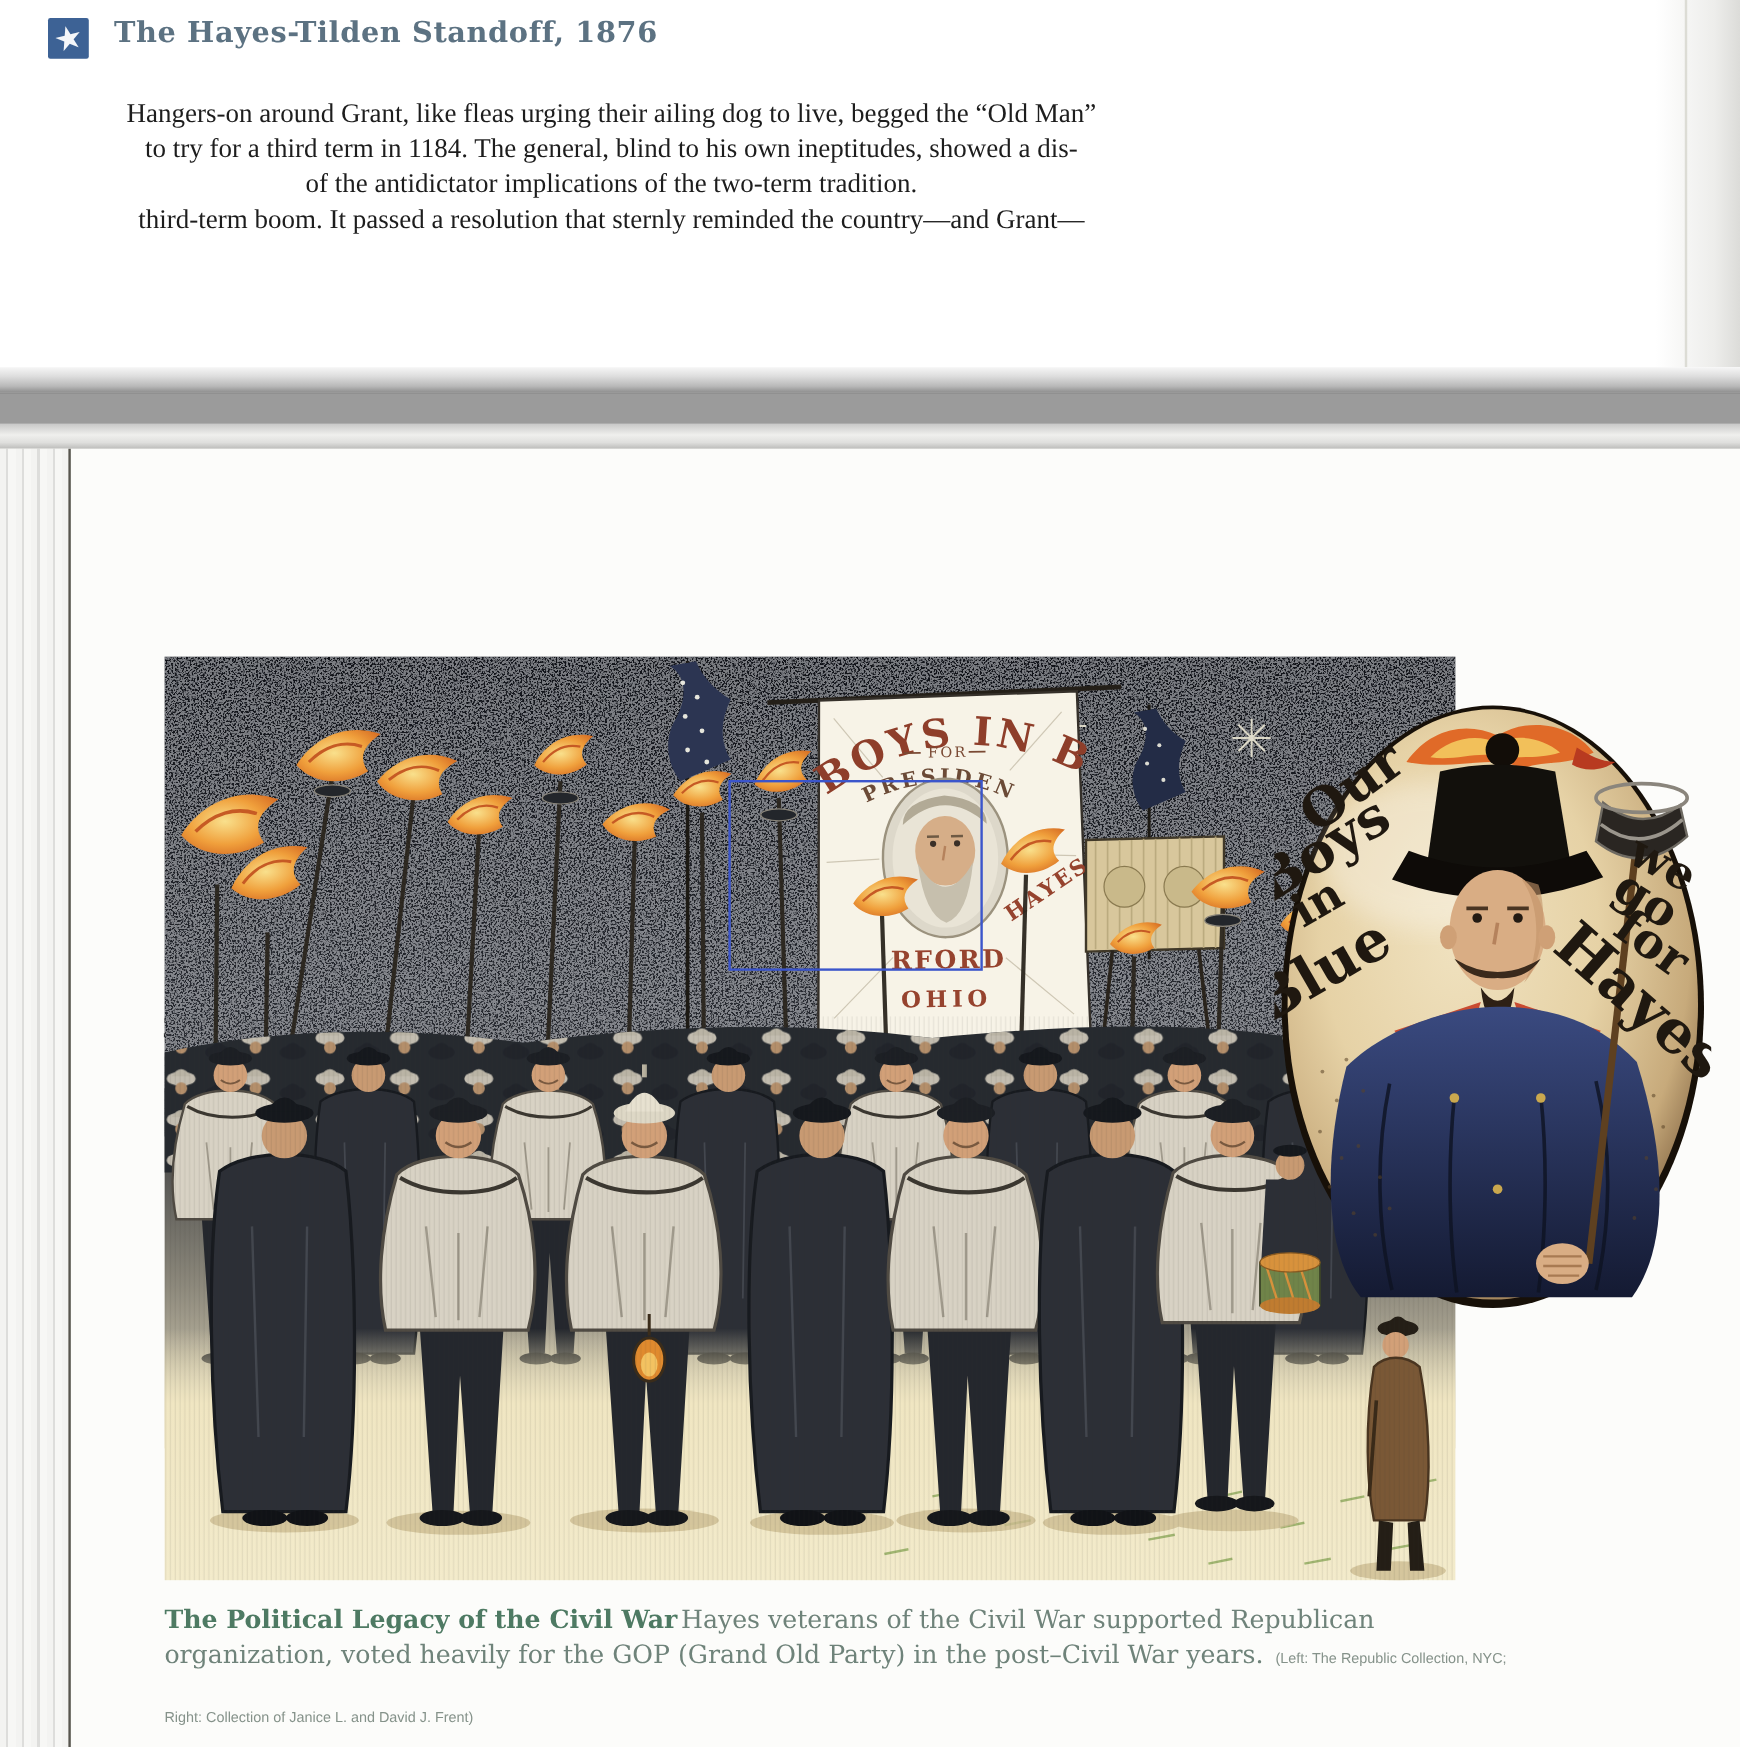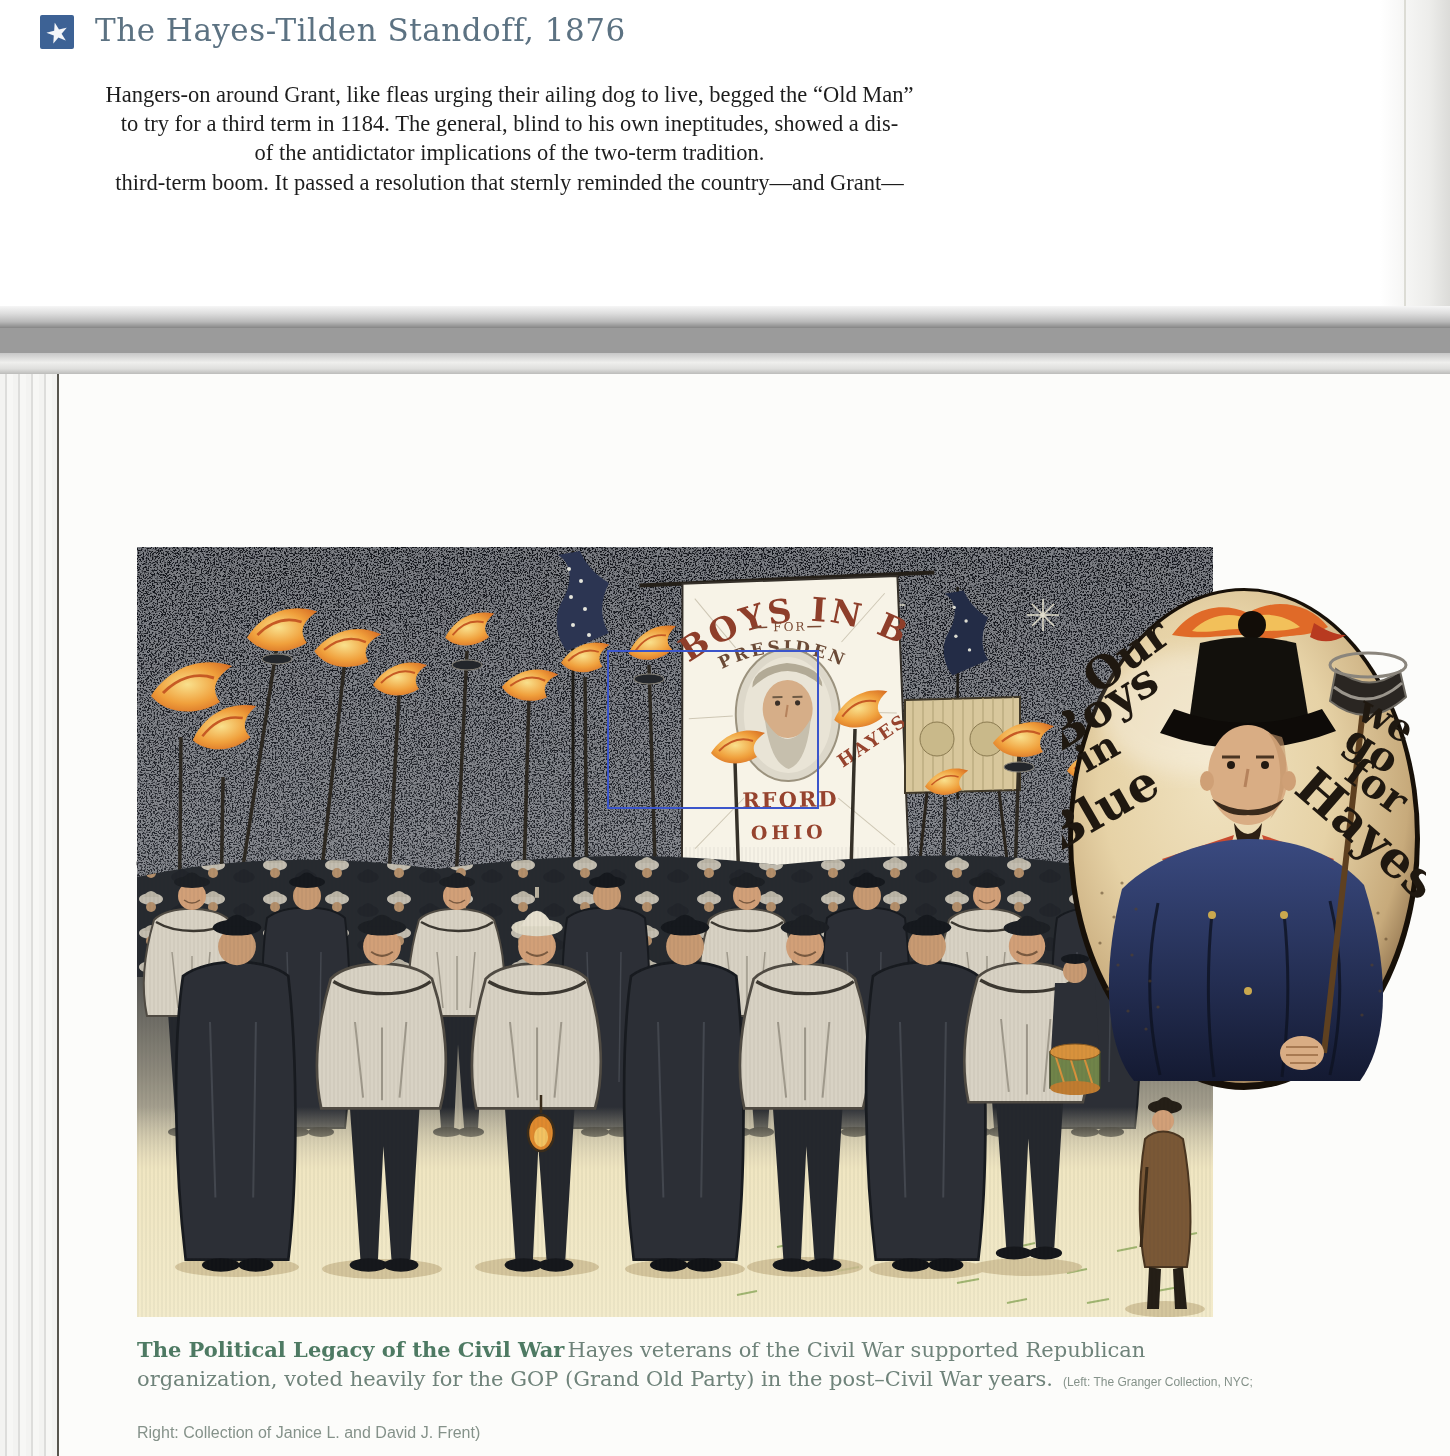--- a/index.html
+++ b/index.html
@@ -9,22 +9,22 @@
 
   
   #top-section{left:0;top:0;width:1450px;height:306px;background:#ffffff;}
   #top-right-fade{left:1380px;top:0;width:70px;height:306px;
      background:linear-gradient(90deg,rgba(230,230,228,0) 0%,rgba(222,222,218,.55) 70%,rgba(208,208,204,.75) 100%);}
   #top-right-line{left:1404px;top:0;width:2px;height:306px;background:rgba(210,210,200,.7);}
   #star-badge{left:40px;top:15px;width:34px;height:34px;background:#3d6295;border-radius:2px;
      display:flex;align-items:center;justify-content:center;}
   #star-badge .glyph{color:#f4f6f9;font-size:27px;line-height:27px;transform:rotate(-14deg);
      font-family:"DejaVu Sans",sans-serif;}
-  #main-title{left:95px;top:12px;width:1100px;font-family:"DejaVu Serif",serif;font-weight:normal;
-     font-size:31px;letter-spacing:.5px;color:#5c7282;}
+  #main-title{left:95px;top:12px;width:1100px;font-family:"DejaVu Serif",serif;font-weight:bold;
+     font-size:24px;letter-spacing:.5px;color:#5c7282;}
   #intro{left:37px;top:80px;width:945px;font-size:22.5px;line-height:29.2px;color:#1d1d1d;}
   #intro .line{white-space:nowrap;text-align:center;}
 
   
   #strip-a{left:0;top:306px;width:1450px;height:21px;
      background:linear-gradient(180deg,#f6f6f6 0%,#dedede 35%,#b9b9b9 75%,#8f8f8f 100%);}
   #gray-band{left:0;top:327px;width:1450px;height:26px;background:#9b9b9b;
      border-top:1px solid #8a8a8a;}
   #strip-b{left:0;top:353px;width:1450px;height:21px;
      background:linear-gradient(180deg,#c7c7c7 0%,#efefed 45%,#dfdfdd 75%,#bcbcba 100%);}
@@ -40,21 +40,21 @@
 
   #illustration{left:137px;top:547px;width:1076px;height:770px;}
   #pin-button{left:1062px;top:583px;width:364px;height:512px;}
   #annotation-rect{left:607px;top:650px;width:208px;height:155px;border:2px solid #3b55cb;}
 
   
   #caption{left:137px;top:1335px;width:1140px;font-family:"DejaVu Serif",serif;
      font-size:21px;line-height:29px;color:#6f837a;}
   #caption .lbl{font-weight:bold;color:#4e7a63;margin-right:3px;}
   #caption .credit{font-family:"Liberation Sans",sans-serif;font-size:12px;color:#85928a;margin-left:10px;}
-  #credit-line2{left:137px;top:1424px;font-family:"Liberation Sans",sans-serif;font-size:16px;color:#85928a;}
+  #credit-line2{left:137px;top:1424px;font-family:"Liberation Sans",sans-serif;font-size:12px;color:#85928a;}
 </style>
 </head>
 <body>
 
 <div id="screen">
 
   <div class="abs" id="top-section">
     <div class="abs" id="top-right-fade"></div>
     <div class="abs" id="top-right-line"></div>
     <div class="abs" id="star-badge">
@@ -478,17 +478,17 @@
         <circle cx="310" cy="382" r="1.6"></circle>
       <circle cx="318" cy="408" r="1.6"></circle>
         <circle cx="300" cy="432" r="1.6"></circle>
     </g>
   </svg>
 
   <div class="abs" id="annotation-rect"></div>
 
   <div class="abs" id="caption">
     <div><span class="lbl">The Political Legacy of the Civil War</span><span>Hayes veterans of the Civil War supported Republican</span></div>
-    <div><span>organization, voted heavily for the GOP (Grand Old Party) in the post–Civil War years.</span><span class="credit">(Left: The Granger Collection, NYC;</span></div>
+    <div><span>organization, voted heavily for the GOP (Grand Old Party) in the post–Civil War years.</span><span class="credit">(Left: The Republic Collection, NYC;</span></div>
   </div>
   <div class="abs" id="credit-line2">Right: Collection of Janice L. and David J. Frent)</div>
 
 </div>
 
 </body></html>

